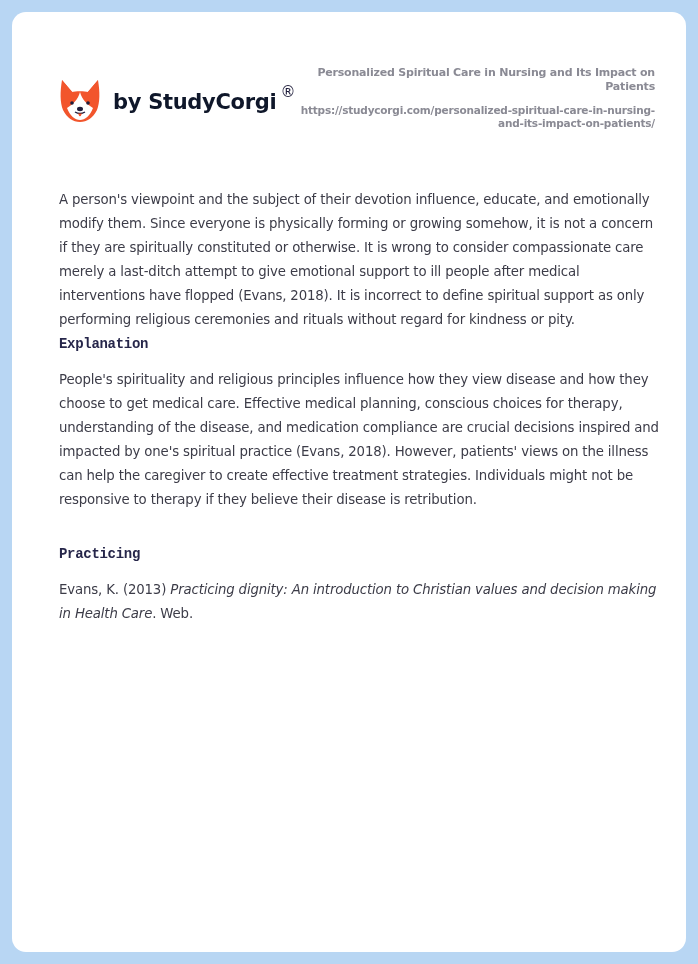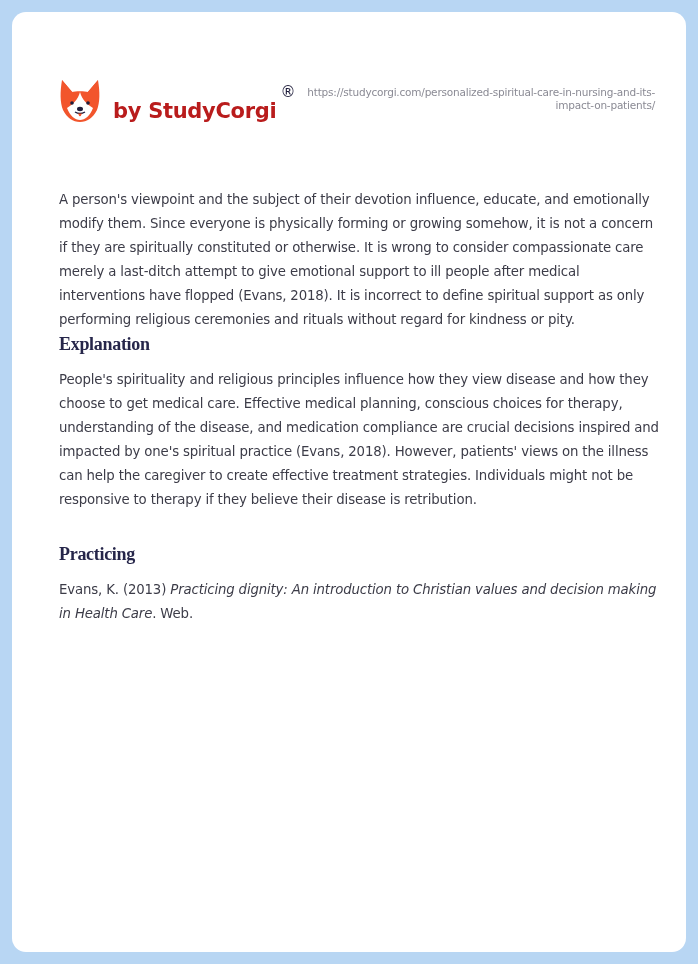--- a/index.html
+++ b/index.html
@@ -27,24 +27,24 @@
       left: 0; top: 14px;
       display: flex; align-items: center;
       height: 50px;
     }
     .logo svg { width: 42px; height: 46px; display: block; }
     .logo-text {
       margin-left: 12px;
       font-family: "DejaVu Sans", sans-serif;
       font-weight: bold;
       font-size: 21px;
-      color: #b91c1c;
+      color: #0f172a;
       letter-spacing: -0.3px;
       position: relative;
-      top: 10px;
+      top: 1px;
     }
     .logo-reg {
       font-family: "DejaVu Sans", sans-serif;
       font-size: 15px;
       color: #1f1d3b;
       position: relative;
       top: -9px;
       margin-left: 4px;
     }
     .doc-meta {
@@ -59,40 +59,41 @@
       font-size: 11px;
       line-height: 14px;
       color: #8a8a94;
       letter-spacing: -0.2px;
     }
     .doc-url {
       font-family: "DejaVu Sans", sans-serif;
       font-size: 10.5px;
       line-height: 13px;
       color: #8a8a94;
-      margin-top: 20px;
+      margin-top: 10px;
       letter-spacing: -0.2px;
+      font-weight: bold;
     }
     .content {
       position: absolute;
       left: 47px; top: 176px;
       width: 600px;
       color: #3c3c48;
     }
     .content p {
       font-family: "DejaVu Sans", sans-serif;
       font-size: 13.3px;
       line-height: 24px;
       letter-spacing: -0.15px;
       color: #3c3c48;
     }
     .content h2 {
-      font-family: Liberation Serif, serif;
+      font-family: Liberation Mono, monospace;
       font-weight: bold;
-      font-size: 18px;
+      font-size: 14px;
       line-height: 24px;
       color: #26264a;
       letter-spacing: -0.3px;
     }
     .p1 { }
     .h-expl { margin-bottom: 12px; }
     .p2 { margin-bottom: 30px; }
     .h-ref { margin-bottom: 12px; }
     .ref-title { font-style: italic; }
   </style>
@@ -119,20 +120,21 @@
 
           <path d="M16 34 Q21 37 26 34" stroke="#1f1d3b" stroke-width="1.4" fill="none"></path>
 
           <path d="M19 35.5 Q21 41 23 35.5 Z" fill="#f2552c"></path>
         </svg>
       </span>
       <span class="logo-text">by StudyCorgi</span>
       <span class="logo-reg">®</span>
     </div>
     <div class="doc-meta">
+      <div class="doc-title">Personalized Spiritual Care in Nursing and Its Impact on Patients</div>
       <div class="doc-url">https://studycorgi.com/personalized-spiritual-care-in-nursing-and-its-impact-on-patients/</div>
     </div>
   </div>
 
   <div class="content">
     <p class="p1">A person's viewpoint and the subject of their devotion influence, educate, and emotionally modify them. Since everyone is physically forming or growing somehow, it is not a concern if they are spiritually constituted or otherwise. It is wrong to consider compassionate care merely a last-ditch attempt to give emotional support to ill people after medical interventions have flopped (Evans, 2018). It is incorrect to define spiritual support as only performing religious ceremonies and rituals without regard for kindness or pity.</p>
 
     <h2 class="h-expl">Explanation</h2>
     <p class="p2">People's spirituality and religious principles influence how they view disease and how they choose to get medical care. Effective medical planning, conscious choices for therapy, understanding of the disease, and medication compliance are crucial decisions inspired and impacted by one's spiritual practice (Evans, 2018). However, patients' views on the illness can help the caregiver to create effective treatment strategies. Individuals might not be responsive to therapy if they believe their disease is retribution.</p>
 

